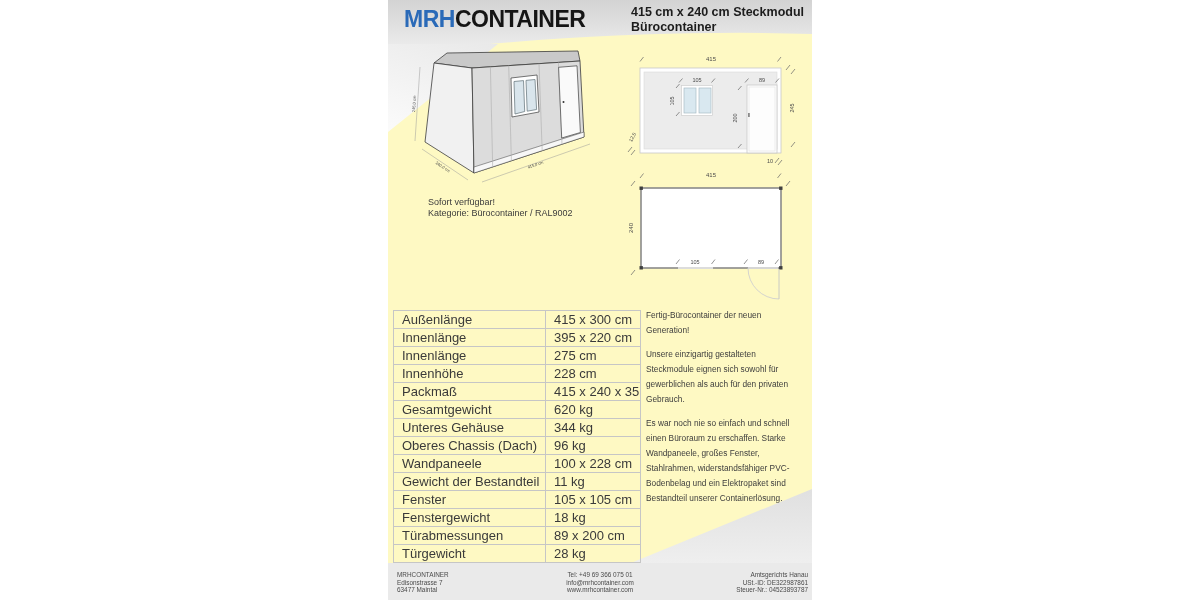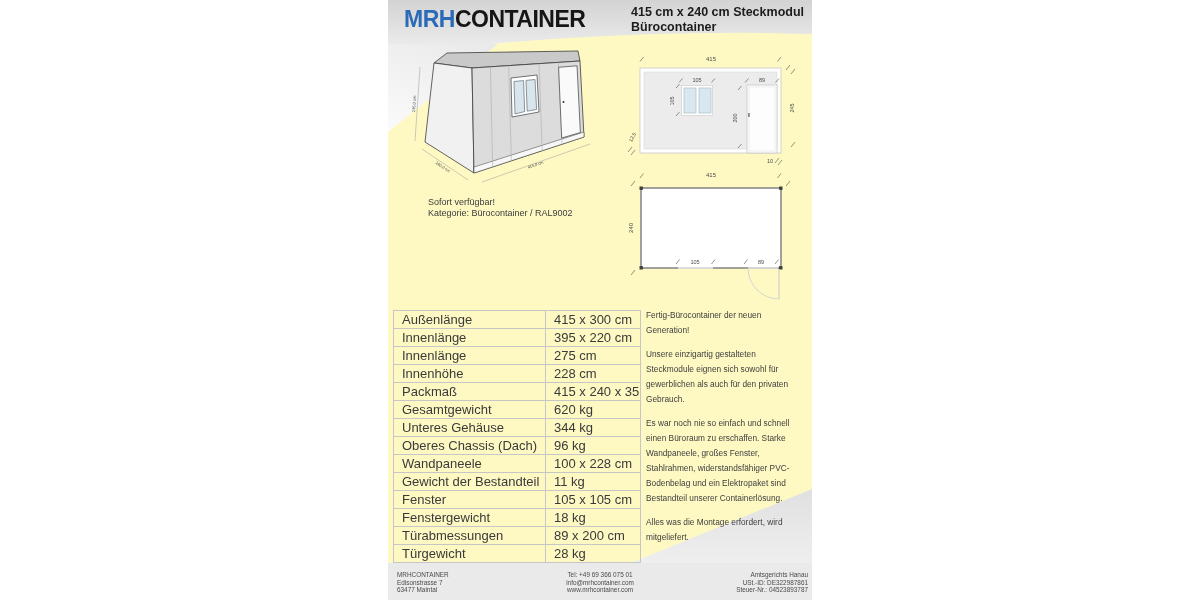--- a/index.html
+++ b/index.html
@@ -264,21 +264,20 @@
           <td>Türgewicht</td>
           <td>28 kg</td>
         </tr>
     </tbody>
   </table>
 
   <div id="description" class="abs">
     <p>Fertig-Bürocontainer der neuen Generation!</p>
     <p>Unsere einzigartig gestalteten Steckmodule eignen sich sowohl für gewerblichen als auch für den privaten Gebrauch.</p>
     <p>Es war noch nie so einfach und schnell einen Büroraum zu erschaffen. Starke Wandpaneele, großes Fenster, Stahlrahmen, widerstandsfähiger PVC-Bodenbelag und ein Elektropaket sind Bestandteil unserer Containerlösung.</p>
-    <p>Alles was die Montage erfordert, wird mitgeliefert.</p>
   </div>
 
   <div id="footer-company" class="abs footer-col">
     <div>MRHCONTAINER</div>
     <div>Edisonstrasse 7</div>
     <div>63477 Maintal</div>
   </div>
   <div id="footer-contact" class="abs footer-col">
     <div>Tel: +49 69 366 075 01</div>
     <div>info@mrhcontainer.com</div>

